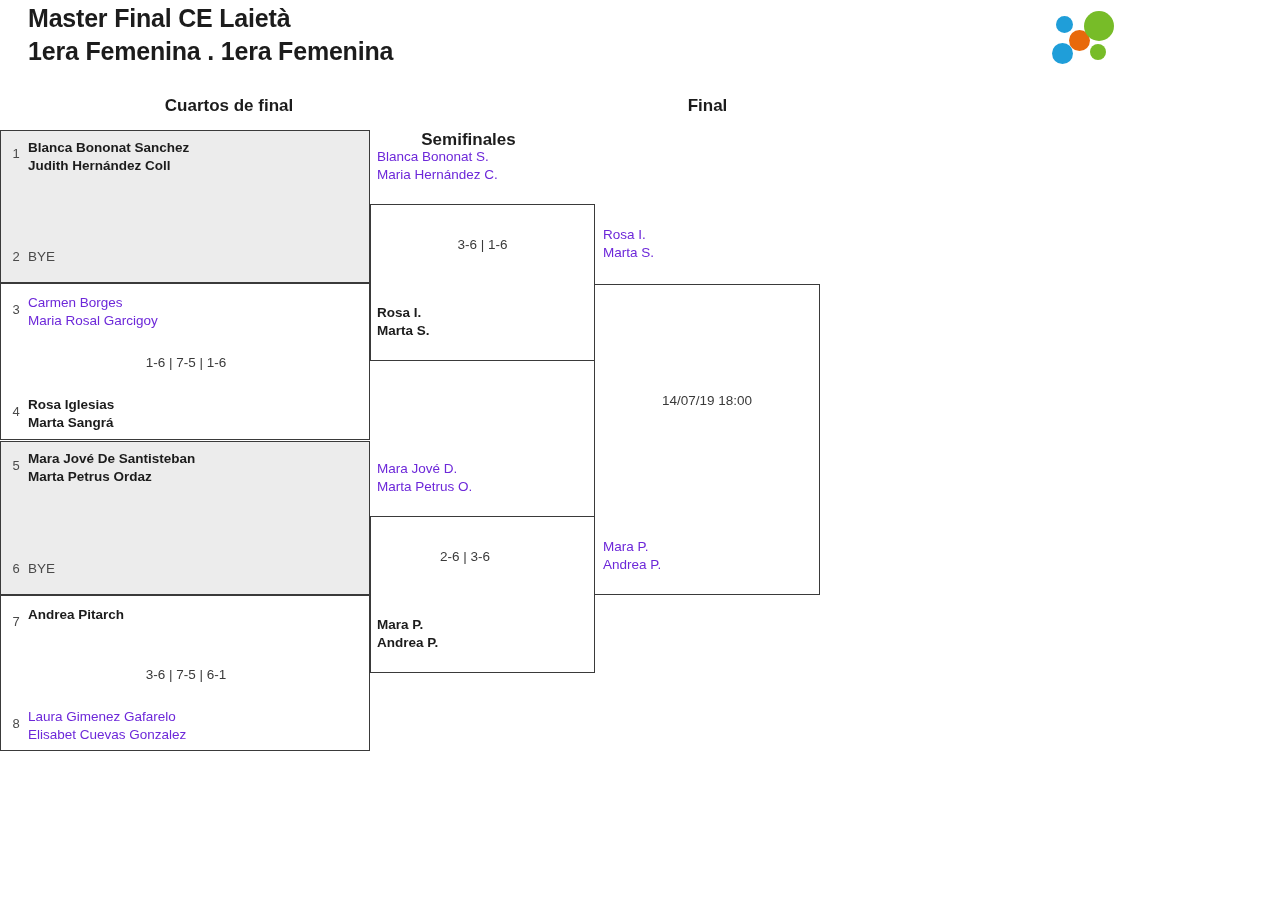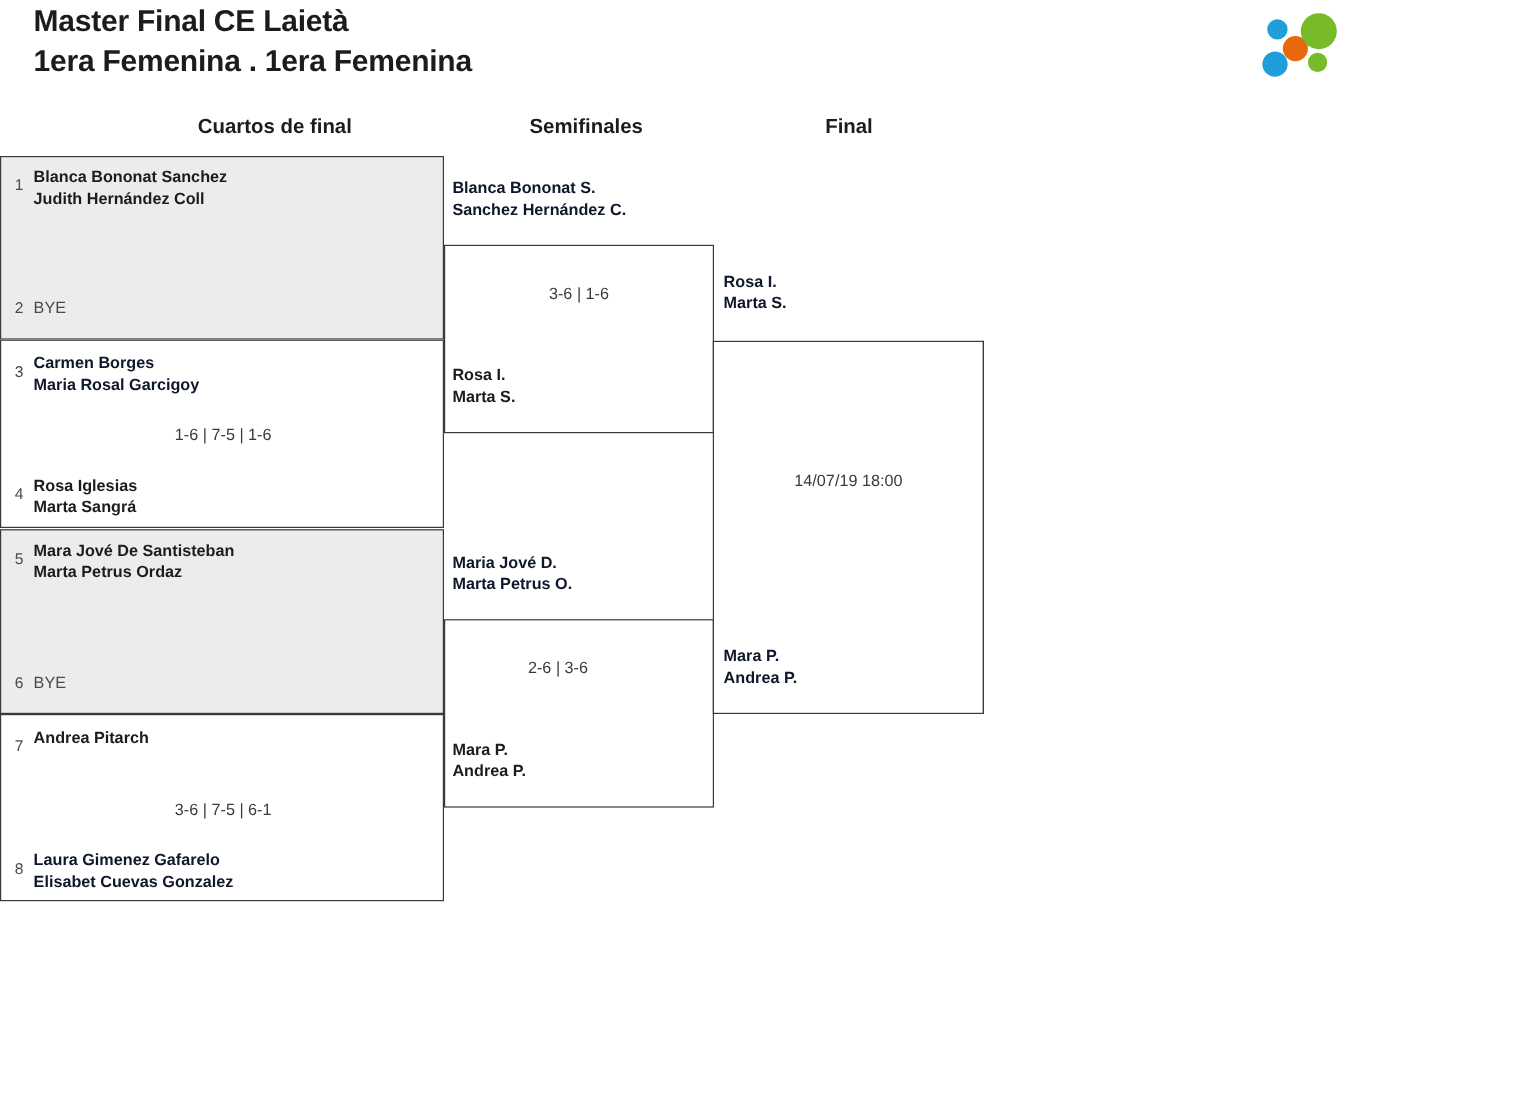--- a/index.html
+++ b/index.html
@@ -44,21 +44,21 @@
   .r1-box.plain{background:#ffffff;}
 
   .slot{position:absolute;left:0;width:100%;box-sizing:border-box;}
   .seed{
     position:absolute;left:6px;width:18px;text-align:center;
     font-size:13px;color:#4a4a4a;
   }
   .players{position:absolute;left:27px;right:6px;}
   .pname{font-size:13.5px;line-height:18px;white-space:nowrap;}
   .pname.win{font-weight:700;color:#1c1c1c;}
-  .pname.lose{font-weight:700;color:#0f172a;}
+  .pname.lose{font-weight:400;color:#6d28d9;}
   .bye{font-size:13.5px;line-height:18px;color:#4a4a4a;font-weight:400;}
 
   .score{
     position:absolute;text-align:center;font-size:13.5px;color:#3a3a3a;
     white-space:nowrap;
   }
 
   .match-box{
     position:absolute;border:1px solid #3a3a3a;box-sizing:border-box;
     background:transparent;
@@ -83,21 +83,21 @@
       <div class="dot" style="left:4px;top:6px;width:17px;height:17px;background:#1f9ed9;"></div>
       <div class="dot" style="left:17px;top:20px;width:21px;height:21px;background:#e8690b;"></div>
       <div class="dot" style="left:0px;top:33px;width:21px;height:21px;background:#1f9ed9;"></div>
       <div class="dot" style="left:32px;top:1px;width:30px;height:30px;background:#77bc28;"></div>
       <div class="dot" style="left:38px;top:34px;width:16px;height:16px;background:#77bc28;"></div>
     </div>
   </div>
 </div>
 
 <div class="col-head" style="left:0px;width:370px;margin-left:44px;">Cuartos de final</div>
-<div class="col-head" style="left:376px;width:225px;">Semifinales</div>
+<div class="col-head" style="left:356px;width:225px;margin-top:34px;">Semifinales</div>
 <div class="col-head" style="left:595px;width:225px;">Final</div>
 
 <div id="bracket">
 
   <div class="r1-box shaded" style="top:130px;height:153px;">
     <div class="slot" style="top:8px;height:44px;">
       <div class="seed" style="top:7px;">1</div>
       <div class="players" style="top:0px;">
         <div class="pname win">Blanca Bononat Sanchez</div>
         <div class="pname win">Judith Hernández Coll</div>
@@ -159,34 +159,34 @@
       <div class="seed" style="top:10px;">8</div>
       <div class="players" style="top:2px;">
         <div class="pname lose">Laura Gimenez Gafarelo</div>
         <div class="pname lose">Elisabet Cuevas Gonzalez</div>
       </div>
     </div>
   </div>
 
   <div class="lbl" style="left:377px;top:148px;">
     <div class="pname lose">Blanca Bononat S.</div>
-    <div class="pname lose">Sanchez Hernández C.</div>
+    <div class="pname lose">Maria Hernández C.</div>
   </div>
 
   <div class="match-box" style="left:370px;top:204px;width:225px;height:157px;"></div>
 
   <div class="score" style="left:370px;top:237px;width:225px;">3-6 | 1-6</div>
 
   <div class="lbl" style="left:377px;top:304px;">
     <div class="pname win">Rosa I.</div>
     <div class="pname win">Marta S.</div>
   </div>
 
   <div class="lbl" style="left:377px;top:460px;">
-    <div class="pname lose">Maria Jové D.</div>
+    <div class="pname lose">Mara Jové D.</div>
     <div class="pname lose">Marta Petrus O.</div>
   </div>
 
   <div class="match-box" style="left:370px;top:516px;width:225px;height:157px;"></div>
 
   <div class="score" style="left:370px;top:549px;width:190px;">2-6 | 3-6</div>
 
   <div class="lbl" style="left:377px;top:616px;">
     <div class="pname win">Mara P.</div>
     <div class="pname win">Andrea P.</div>

